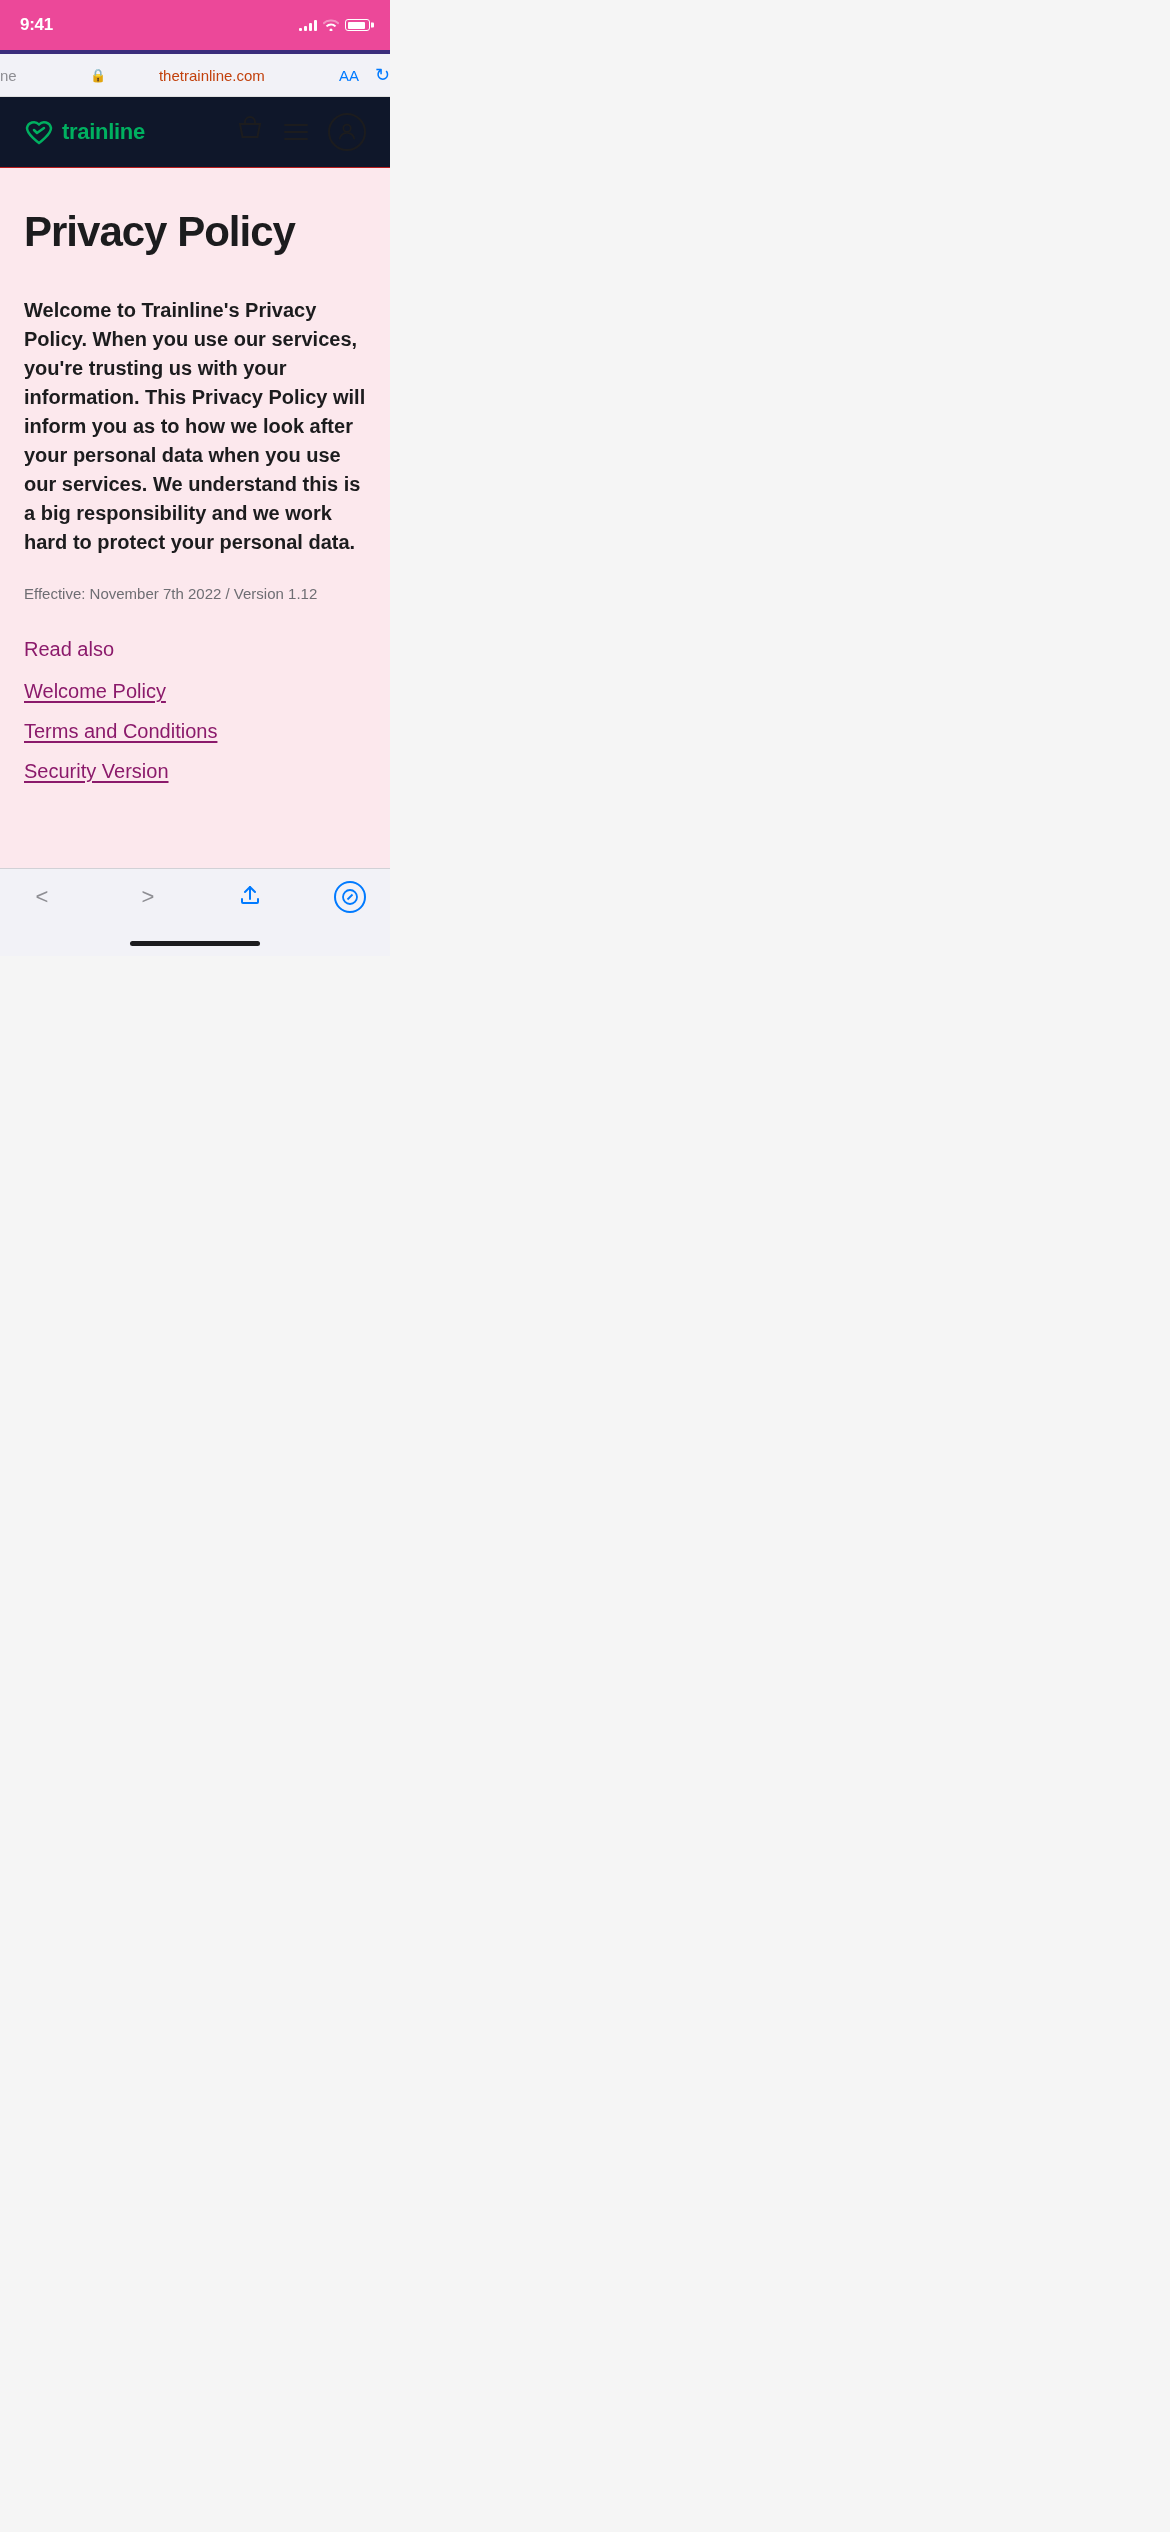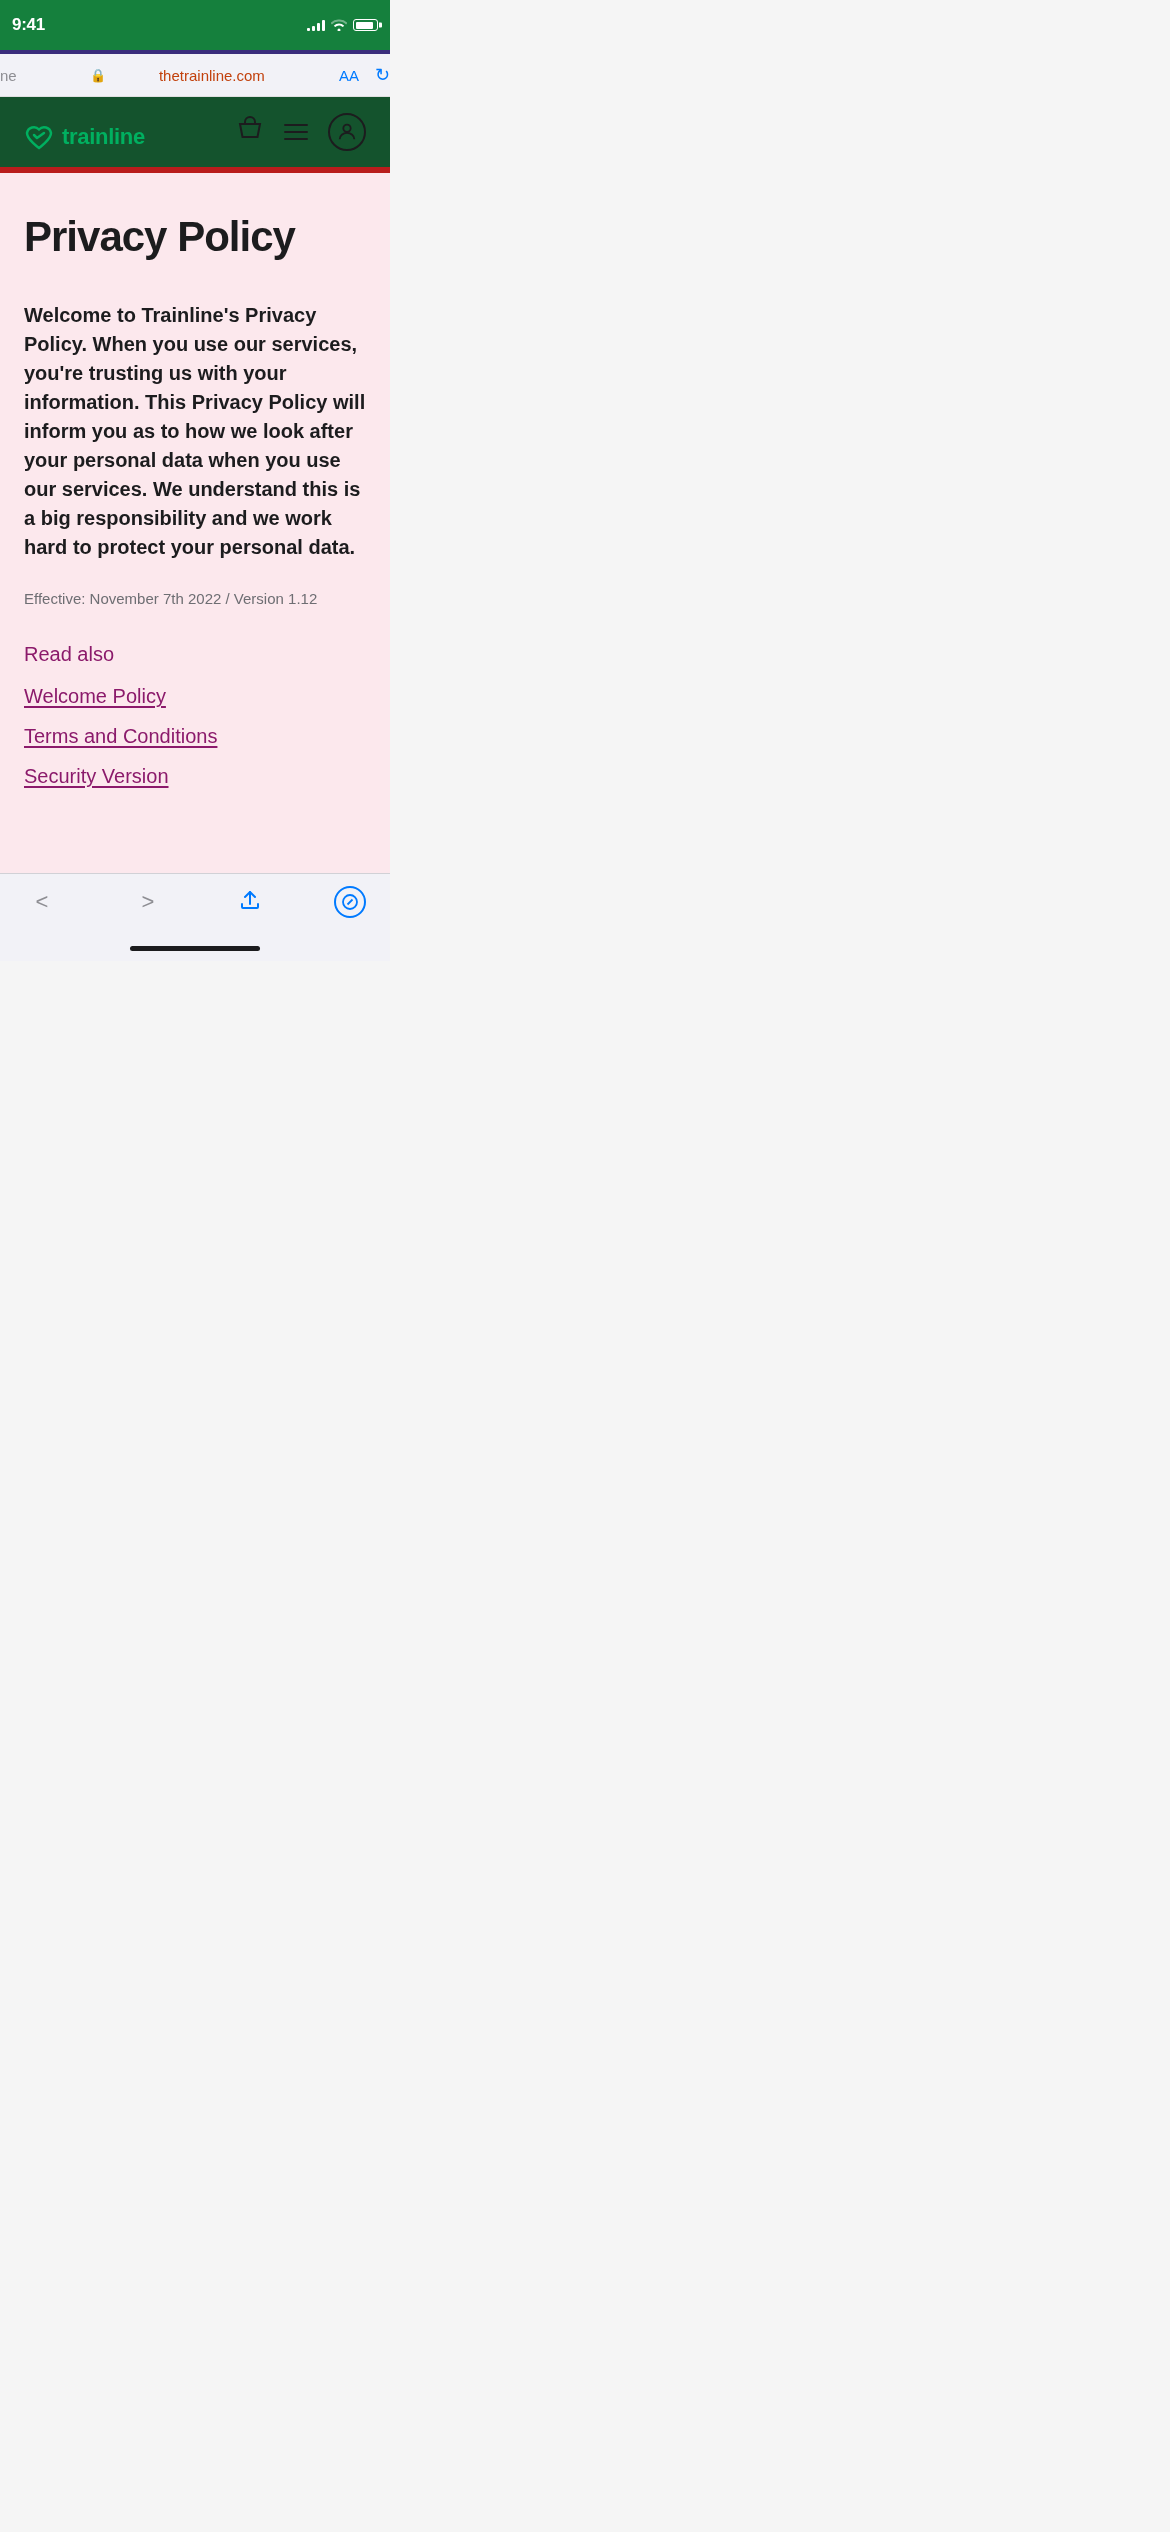--- a/index.html
+++ b/index.html
@@ -12,26 +12,26 @@
     body {
       width: 390px;
       min-height: 844px;
       background: #f5f5f5;
       font-family: -apple-system, BlinkMacSystemFont, 'SF Pro Text', 'Helvetica Neue', sans-serif;
       overflow-x: hidden;
     }
 
     
     .status-bar {
-      background: #15803d;
+      background: #ec4899;
       height: 50px;
       display: flex;
       align-items: center;
       justify-content: space-between;
-      padding: 0 12px;
+      padding: 0 20px;
       color: #fff;
     }
 
     .status-time {
       font-size: 17px;
       font-weight: 600;
       color: #fff;
       letter-spacing: -0.3px;
     }
 
@@ -142,26 +142,26 @@
       font-weight: 400;
     }
 
     .refresh-icon {
       color: #007aff;
       font-size: 18px;
     }
 
     
     .site-header {
-      background: #14532d;
+      background: #0f172a;
       padding: 16px 24px;
       display: flex;
-      align-items: flex-end;
+      align-items: center;
       justify-content: space-between;
-      border-bottom: 6px solid #b91c1c;
+      border-bottom: 1px solid #b91c1c;
     }
 
     .logo-container {
       display: flex;
       align-items: center;
       gap: 8px;
     }
 
     .logo-text {
       color: #00b060;

